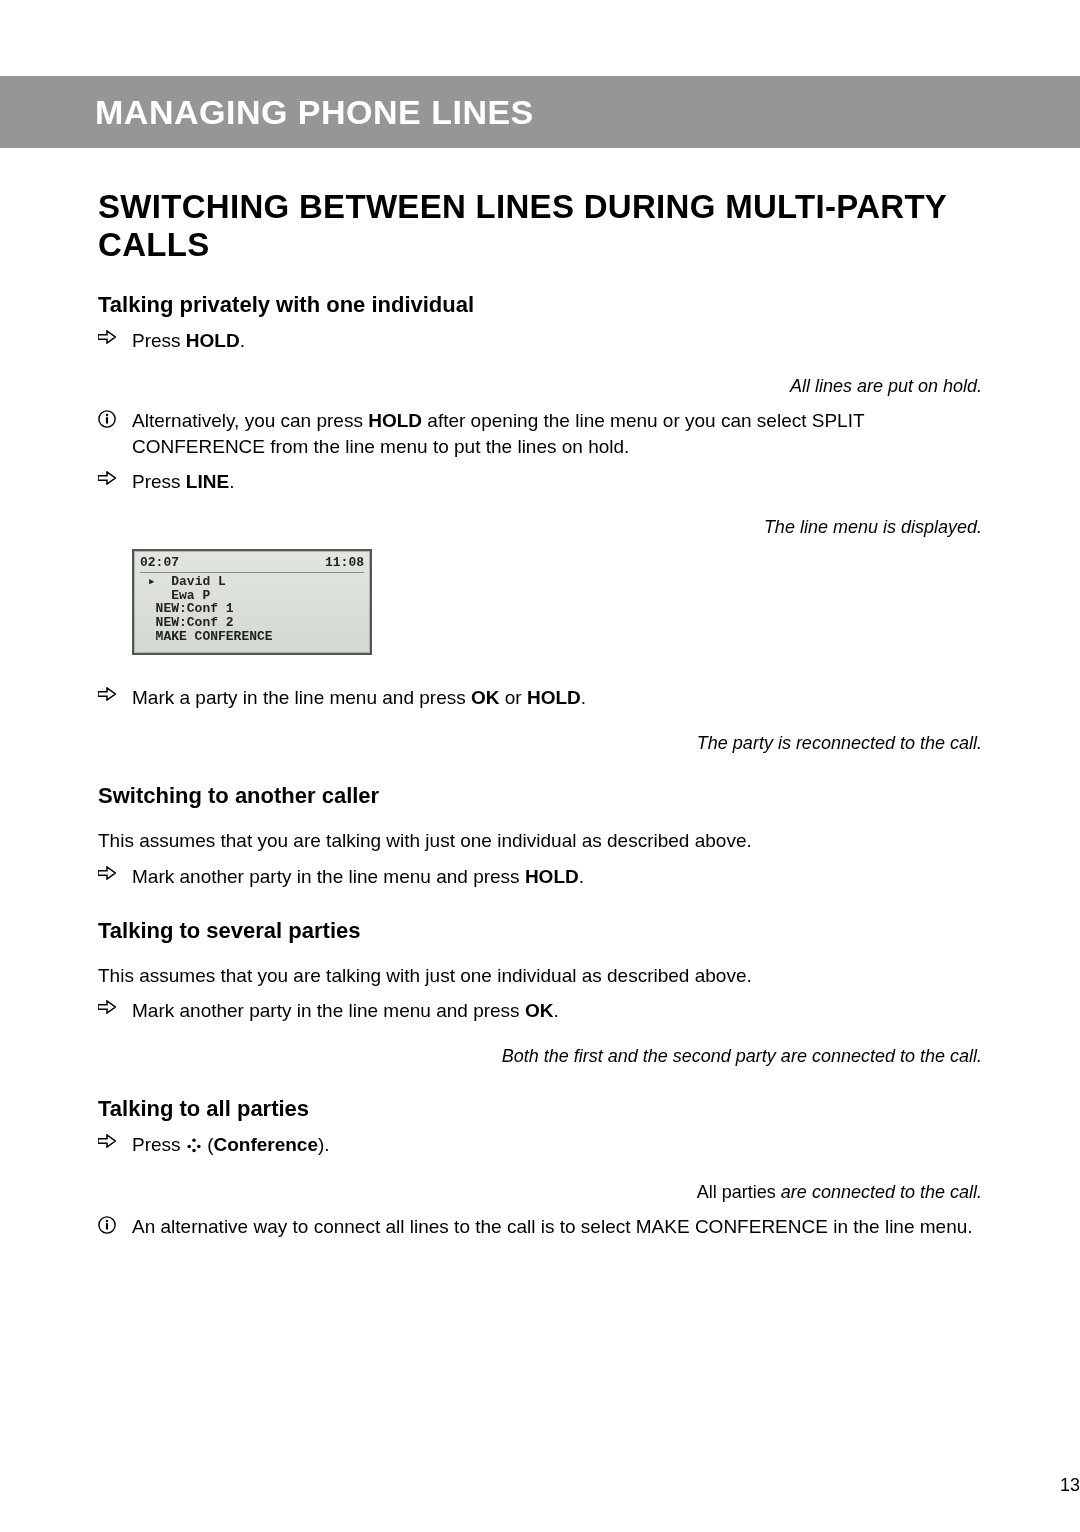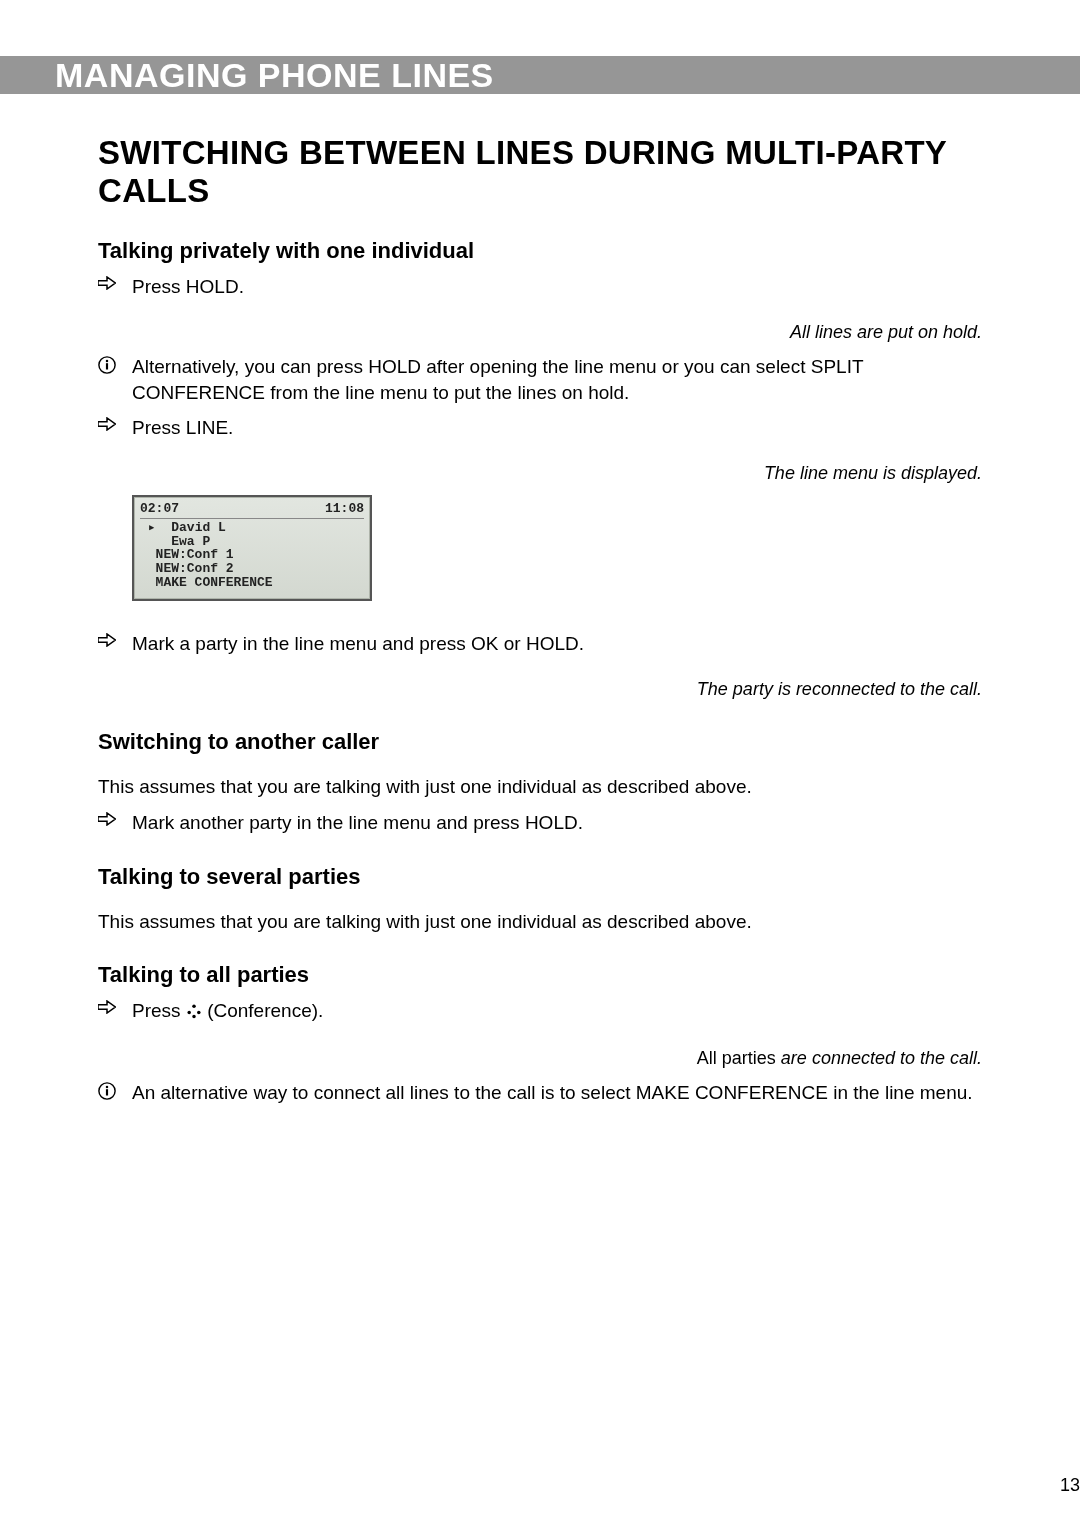--- a/index.html
+++ b/index.html
@@ -7,29 +7,29 @@
     width: 1080px;
     height: 1532px;
     background: #ffffff;
     font-family: "Helvetica Neue", Helvetica, Arial, sans-serif;
     color: #000;
     position: relative;
   }
   .banner {
     background: #969696;
     color: #fff;
-    height: 38px;
+    height: 72px;
     width: 100%;
-    padding-left: 55px;
+    padding-left: 95px;
     font-size: 34px;
     font-weight: 700;
     letter-spacing: 0.5px;
     display: flex;
     align-items: center;
-    margin-top: 56px;
+    margin-top: 76px;
   }
   .content {
     padding: 0 98px 0 98px;
   }
   h1.section-title {
     font-size: 33px;
     font-weight: 700;
     margin-top: 40px;
     letter-spacing: 0.3px;
   }
@@ -52,21 +52,21 @@
     padding-top: 2px;
   }
   .row .textcol { flex: 1; }
   .italic { font-style: italic; }
   .note { margin-top: 20px; font-size: 18px; text-align: right; }
   .para {
     margin-top: 19px;
     font-size: 19px;
     line-height: 1.35;
   }
-  b { font-weight: 400; }
+  b { font-weight: 700; }
 
   
   .arrow-icon svg { width: 18px; height: 14px; }
   .info-icon svg { width: 18px; height: 18px; }
   .conf-icon {
     display:inline-block; vertical-align:-2px;
   }
   .conf-icon svg { width:16px; height:16px; }
 
   
@@ -176,20 +176,31 @@
           <path d="M0 6 H12 V1 L23 9 L12 17 V12 H0 Z" fill="none" stroke="#000" stroke-width="2"></path>
         </svg>
     </div>
     <div class="textcol">
       <span>Mark another party in the line menu and press </span><b>HOLD</b><span>.</span>
     </div>
   </div>
 
   <h2 class="subhead">Talking to several parties</h2>
   <div class="para">This assumes that you are talking with just one individual as described above.</div>
+  <div class="row">
+    <div class="gutter arrow-icon">
+      <svg viewBox="0 0 24 18">
+          <path d="M0 6 H12 V1 L23 9 L12 17 V12 H0 Z" fill="none" stroke="#000" stroke-width="2"></path>
+        </svg>
+    </div>
+    <div class="textcol">
+      <span>Mark another party in the line menu and press </span><b>OK</b><span>.</span>
+      <div class="italic note">Both the first and the second party are connected to the call.</div>
+    </div>
+  </div>
 
   <h2 class="subhead">Talking to all parties</h2>
   <div class="row">
     <div class="gutter arrow-icon">
       <svg viewBox="0 0 24 18">
           <path d="M0 6 H12 V1 L23 9 L12 17 V12 H0 Z" fill="none" stroke="#000" stroke-width="2"></path>
         </svg>
     </div>
     <div class="textcol">
       <span>Press </span><span class="conf-icon"><svg viewBox="0 0 20 20">

